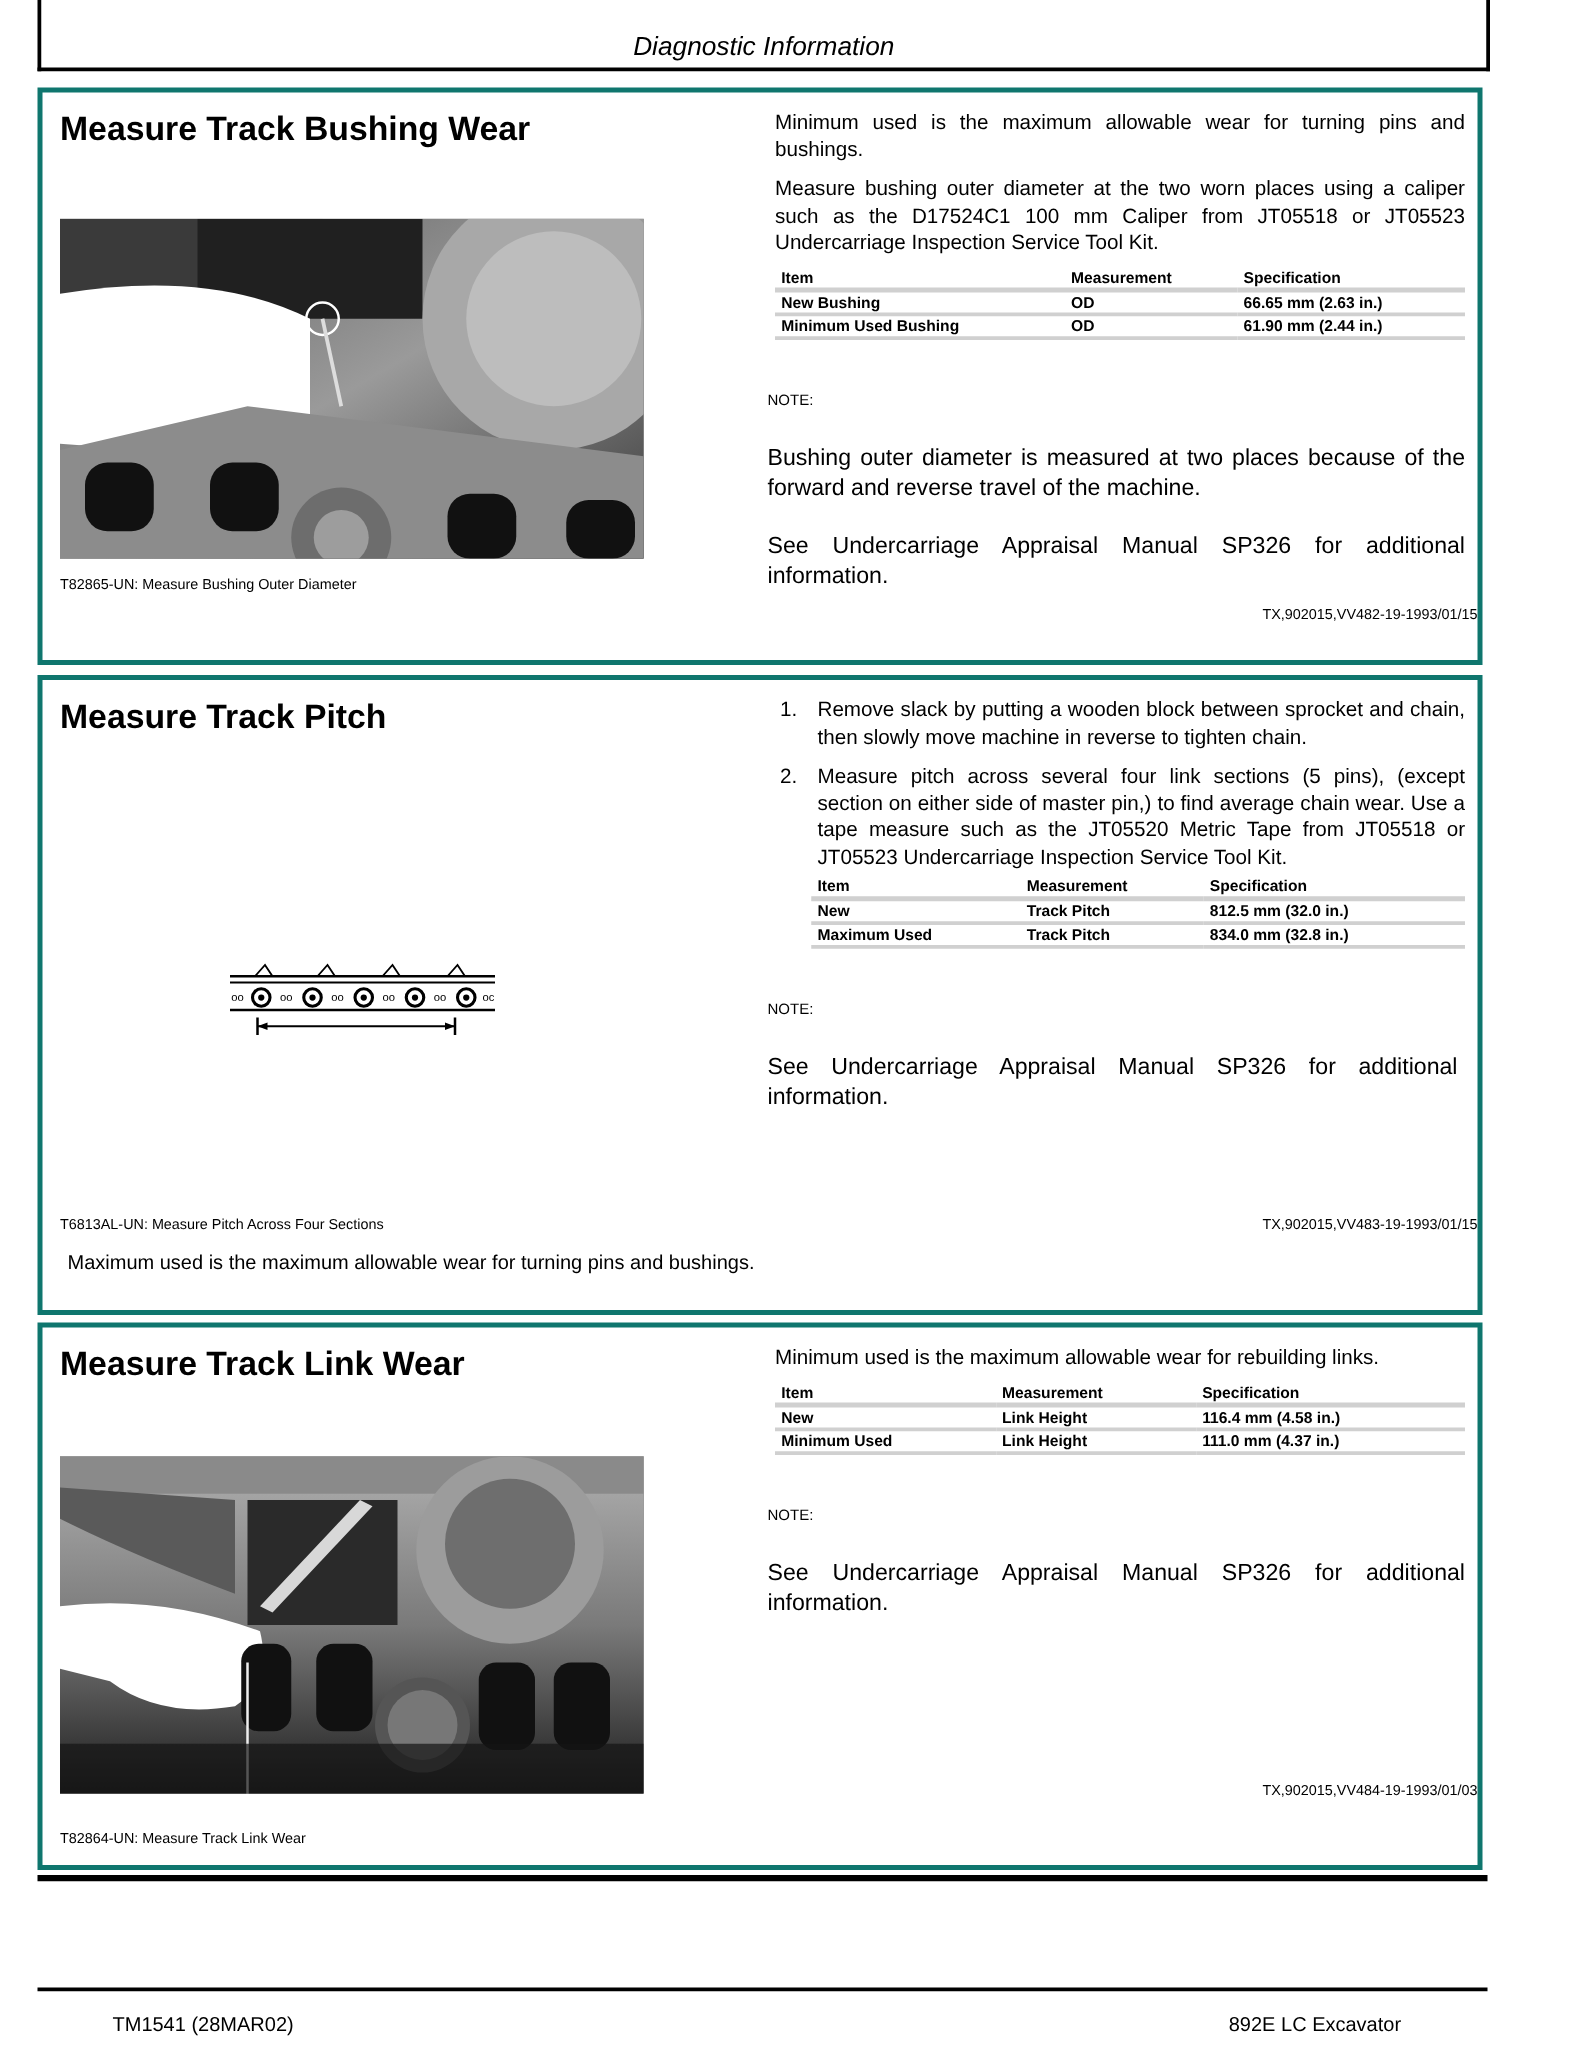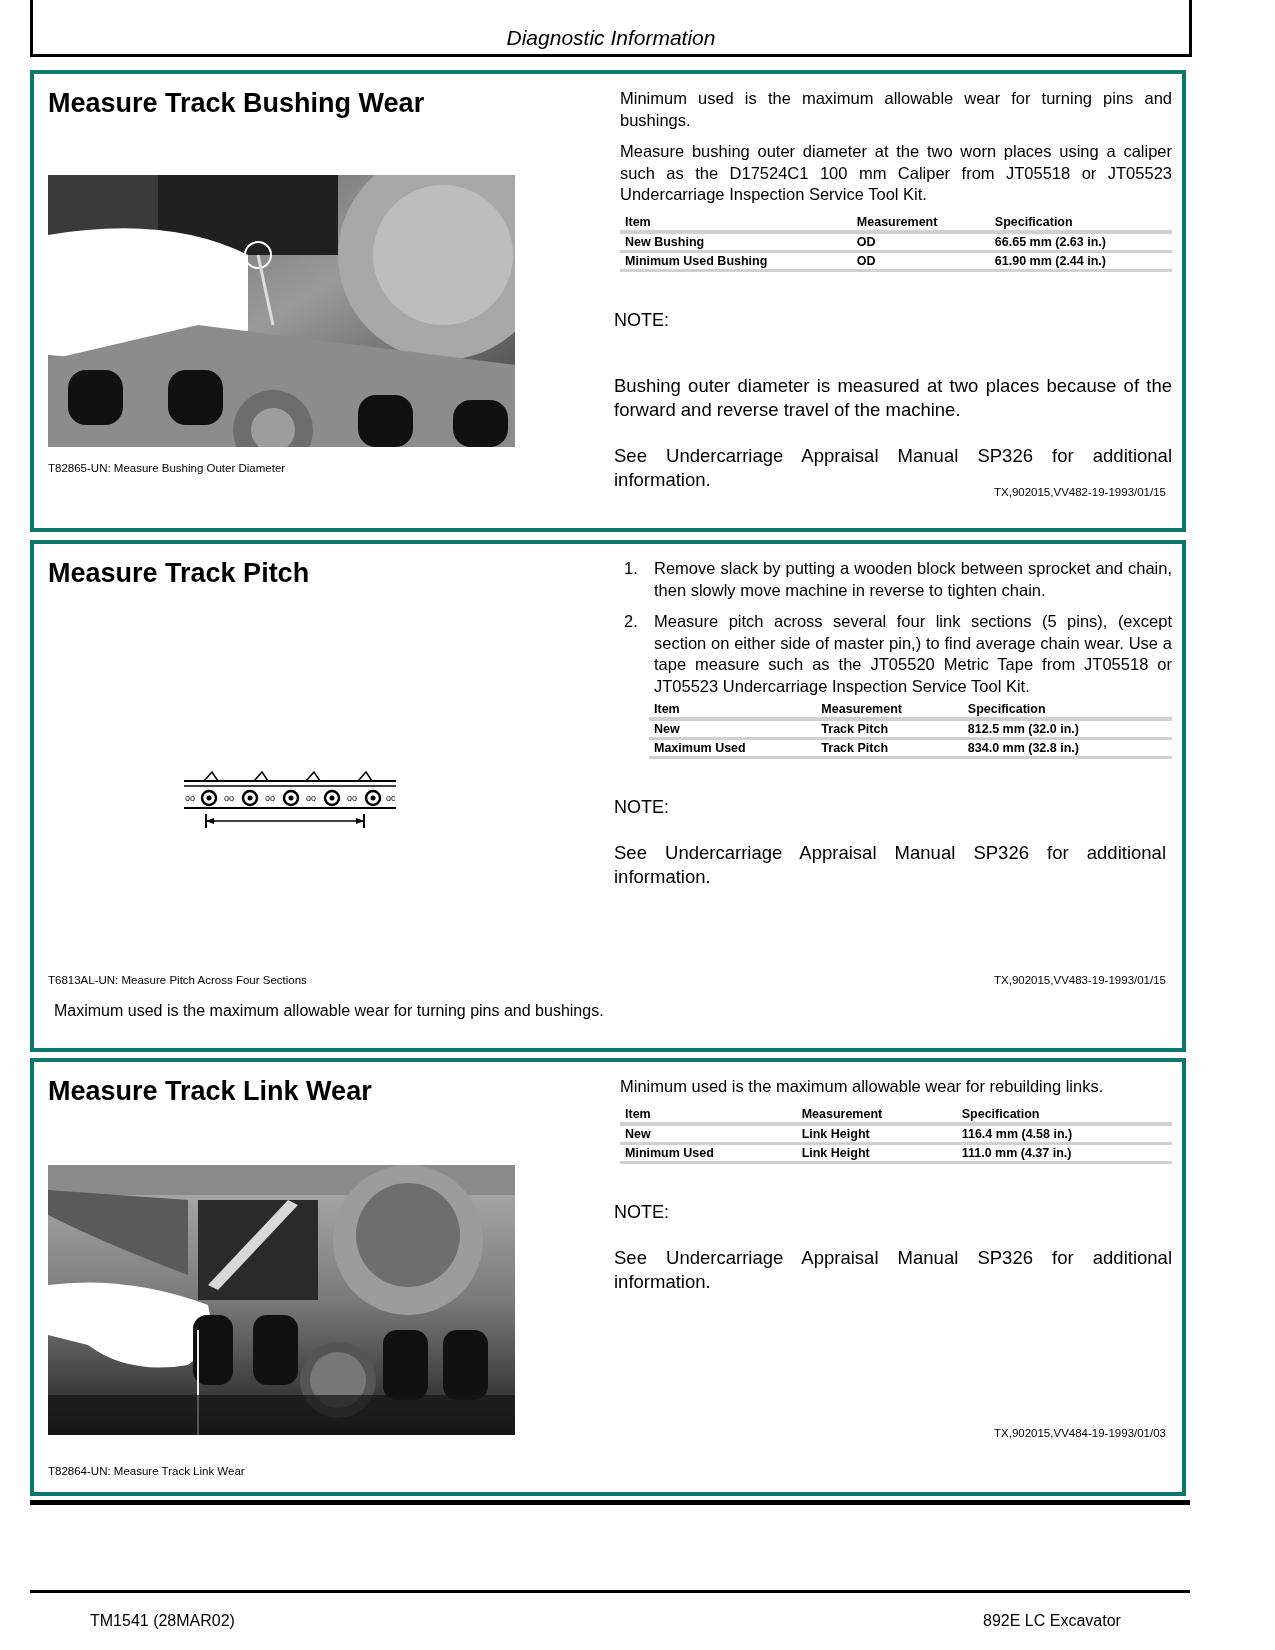--- a/index.html
+++ b/index.html
@@ -22,32 +22,32 @@
   .sec-title {
     position: absolute; left: 14px; font-weight: bold; font-size: 27px;
   }
   .photo {
     position: absolute; overflow: hidden; background: #777;
   }
   .caption {
     position: absolute; left: 14px; font-size: 11.5px;
   }
   .refcode {
-    position: absolute; right: 16px; font-size: 11.5px;
+    position: absolute; right: 0; font-size: 11.5px;
   }
   .right-col {
     position: absolute; left: 584px; width: 558px;
   }
   .para {
     font-size: 16.5px; line-height: 21.5px; text-align: justify; margin: 0 0 10px 0;
   }
   .para-lg {
     font-size: 18.5px; line-height: 24px; text-align: justify; margin: 0;
   }
-  .note-label { font-size: 18px; line-height: 24px; margin: 0; }
+  .note-label { font-size: 12px; line-height: 24px; margin: 0; }
   table.spec {
     border-collapse: collapse; width: 100%; font-size: 12.5px;
   }
   table.spec td, table.spec th {
     text-align: left; font-weight: bold; padding: 1px 0 1px 5px;
     border-bottom: 3px solid #d0d0d0; line-height: 14px;
   }
   table.spec th { border-bottom: 4px solid #d0d0d0; }
   ol.steps {
     margin: 0; padding: 0; list-style: none;
@@ -126,21 +126,21 @@
       <tr>
         <td>Minimum Used Bushing</td>
         <td>OD</td>
         <td>61.90 mm (2.44 in.)</td>
       </tr>
     </tbody>
       </table>
     <div style="height:36px;"></div>
     <p class="note-label" style="margin-left:-6px;">NOTE:</p>
     <div style="height:22px;"></div>
-    <p class="para-lg" style="margin-left:-6px;margin-top:20px;">Bushing outer diameter is measured at two places because of the forward and reverse travel of the machine.</p>
+    <p class="para-lg" style="margin-left:-6px;">Bushing outer diameter is measured at two places because of the forward and reverse travel of the machine.</p>
     <div style="height:22px;"></div>
     <p class="para-lg" style="margin-left:-6px;">See Undercarriage Appraisal Manual SP326 for additional information.</p>
   </div>
 </div>
 
 <div class="section" style="top:540px; height:512px;">
   <div class="sec-title" style="top:14px;">Measure Track Pitch</div>
 
   <div style="position:absolute; left:140px; top:222px; width:240px; height:65px;" title="Track chain diagram with measurement arrow across four link sections">
     <svg width="240" height="65" viewBox="0 0 240 65">

